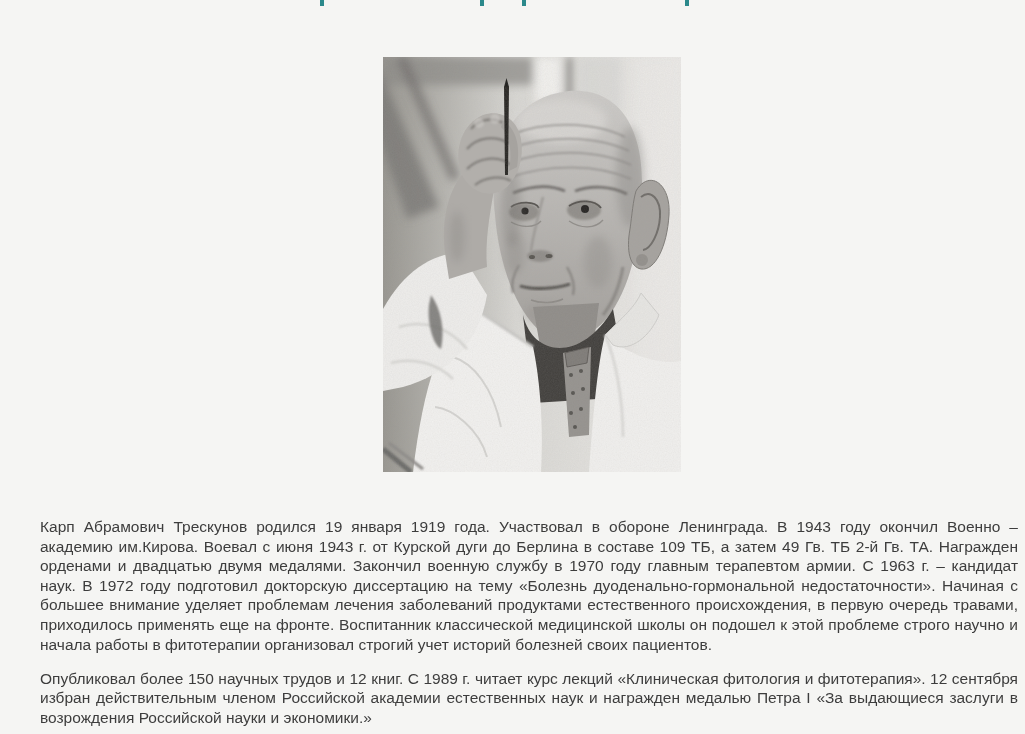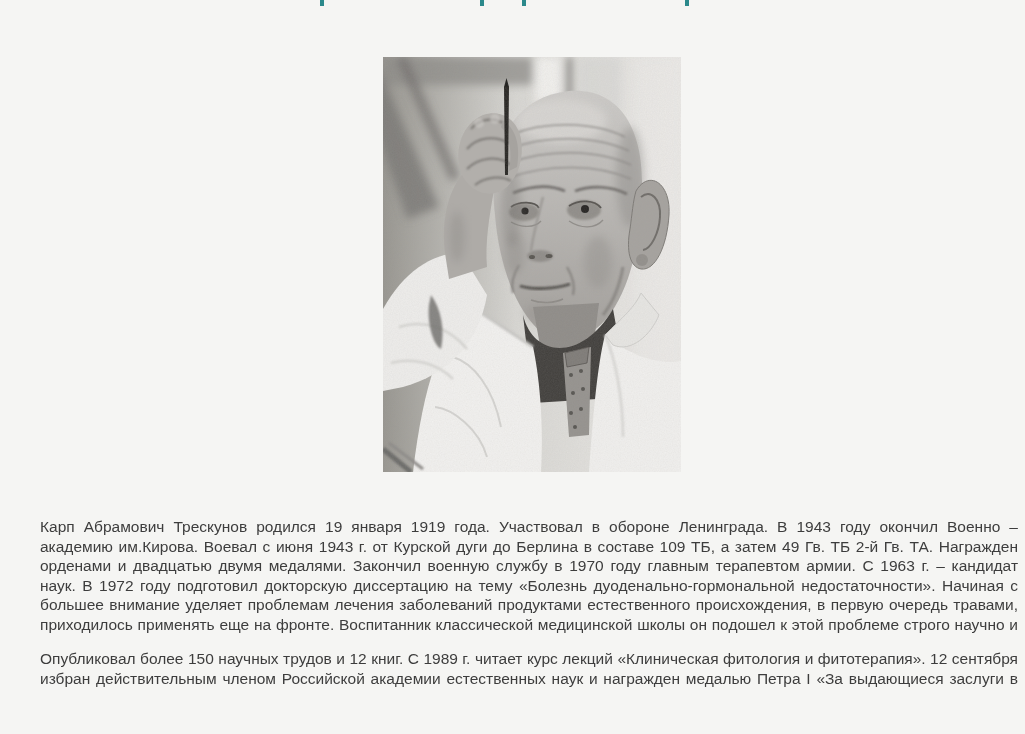--- a/index.html
+++ b/index.html
@@ -173,20 +173,22 @@
   </figure>
 
   <article id="article">
     <div class="para">
       <div class="tl">Карп Абрамович Трескунов родился 19 января 1919 года. Участвовал в обороне Ленинграда. В 1943 году окончил Военно – медицинскую</div>
       <div class="tl">академию им.Кирова. Воевал с июня 1943 г. от Курской дуги до Берлина в составе 109 ТБ, а затем 49 Гв. ТБ 2-й Гв. ТА. Награжден четырьмя</div>
       <div class="tl">орденами и двадцатью двумя медалями. Закончил военную службу в 1970 году главным терапевтом армии. С 1963 г. – кандидат медицинских</div>
       <div class="tl">наук. В 1972 году подготовил докторскую диссертацию на тему «Болезнь дуоденально-гормональной недостаточности». Начиная с 1966 года все</div>
       <div class="tl">большее внимание уделяет проблемам лечения заболеваний продуктами естественного происхождения, в первую очередь травами, которые</div>
       <div class="tl">приходилось применять еще на фронте. Воспитанник классической медицинской школы он подошел к этой проблеме строго научно и с самого</div>
+      <div class="tl last">начала работы в фитотерапии организовал строгий учет историй болезней своих пациентов.</div>
     </div>
     <div class="para">
       <div class="tl">Опубликовал более 150 научных трудов и 12 книг. С 1989 г. читает курс лекций «Клиническая фитология и фитотерапия». 12 сентября 2001 года</div>
       <div class="tl">избран действительным членом Российской академии естественных наук и награжден медалью Петра I «За выдающиеся заслуги в деле</div>
+      <div class="tl last">возрождения Российской науки и экономики.»</div>
     </div>
   </article>
 
 </div>
 
 </body></html>

